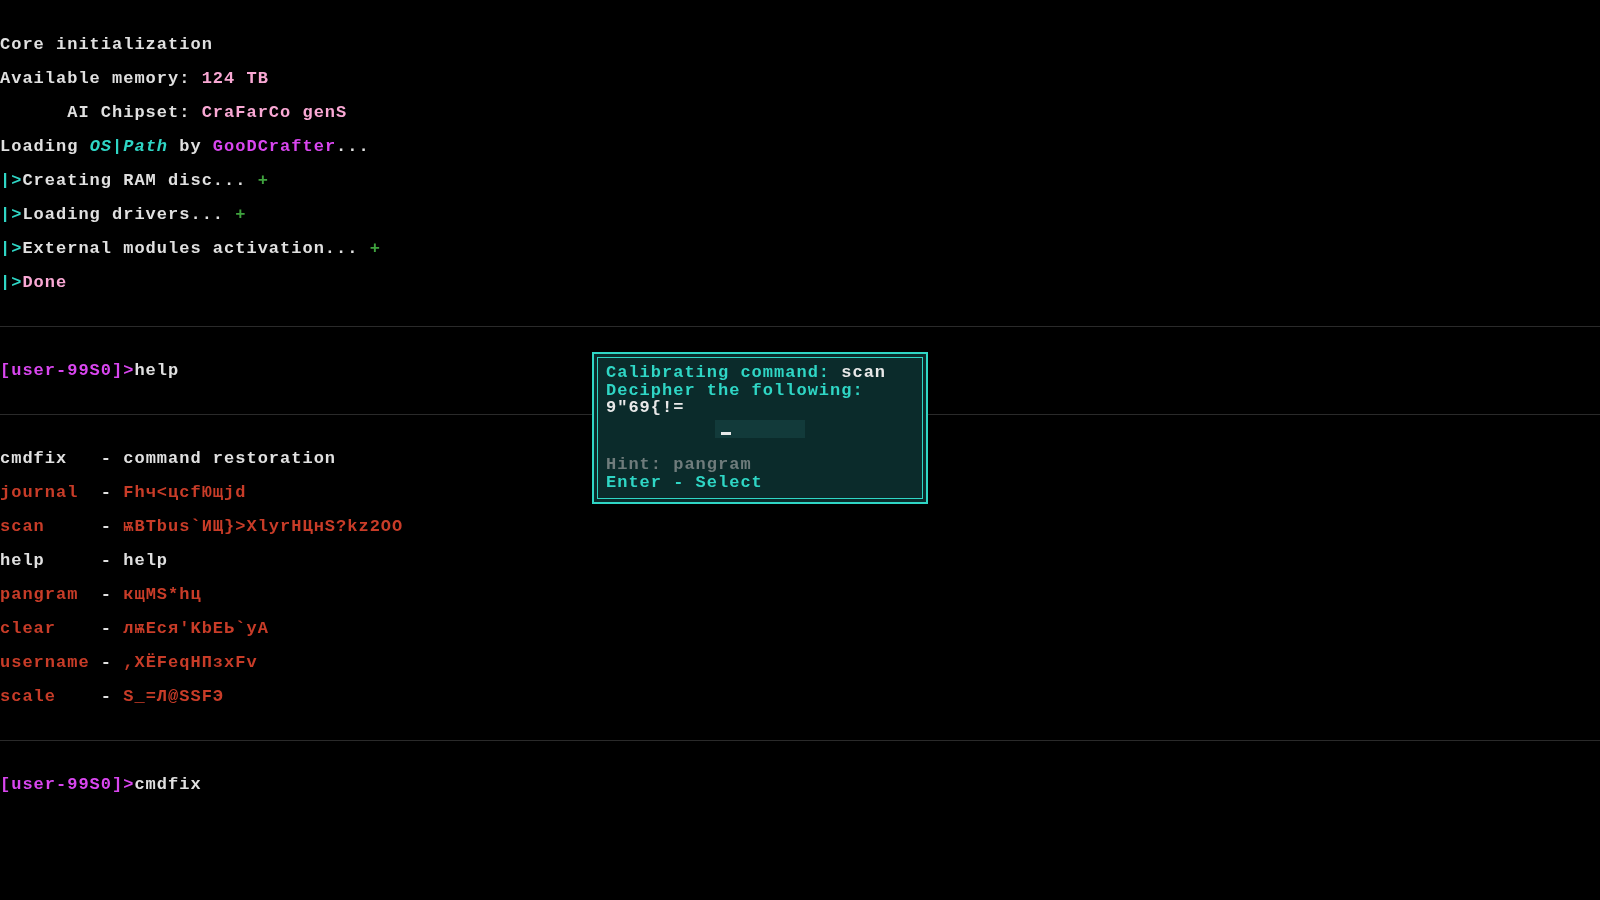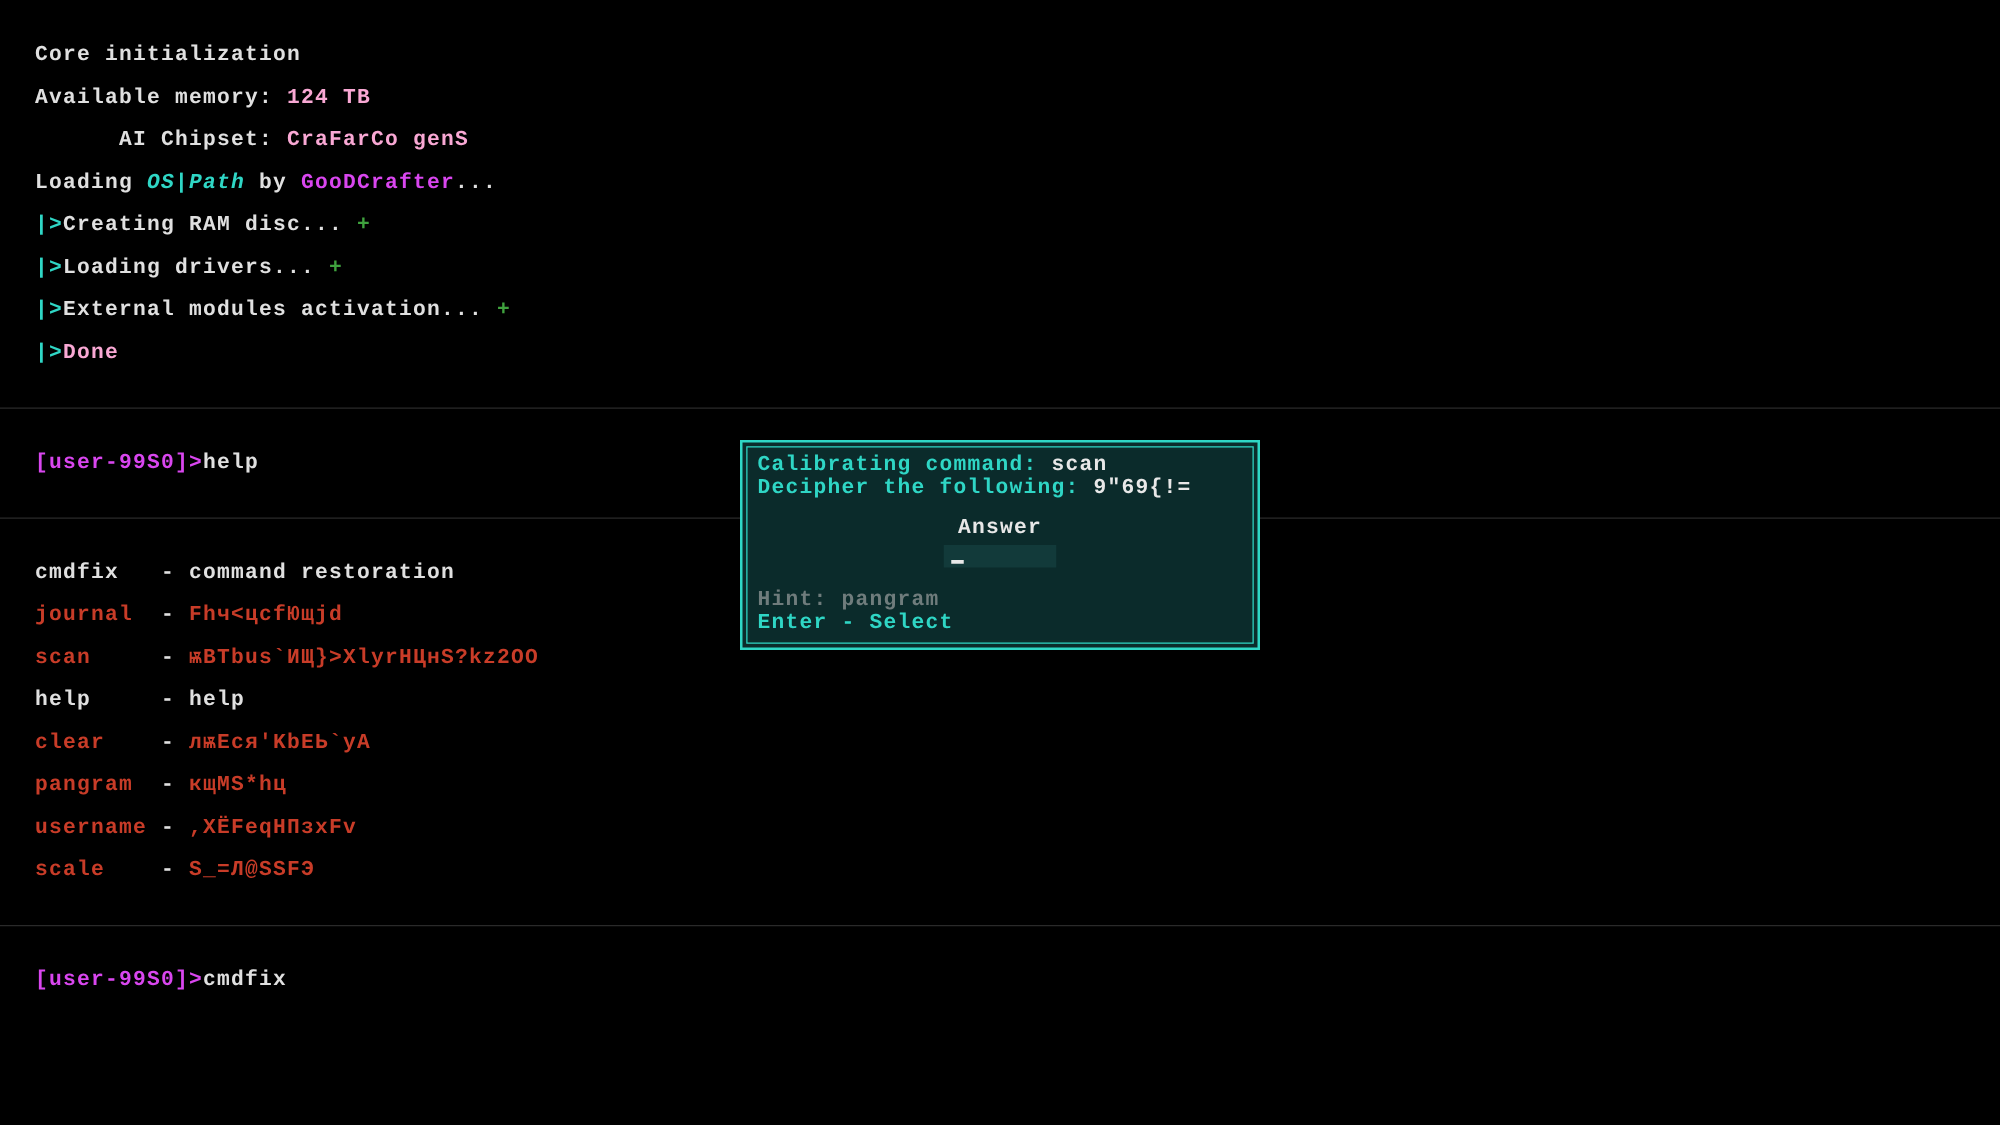--- a/index.html
+++ b/index.html
@@ -12,21 +12,21 @@
     line-height: 1.0;
     color: #d0d0d0;
     overflow: hidden;
     letter-spacing: 1px;
     font-weight: bold;
   }
   .terminal {
     padding: 2px 0 0 0;
     white-space: pre;
   }
-  .line { min-height: 17px; padding-left: 28px; }
+  .line { min-height: 17px; }
   .white { color: #e0e0e0; }
   .cyan { color: #2fd6c5; font-style: italic; }
   .yellow { color: #f9a8d4; }
   .orange { color: #d946ef; }
   .red { color: #c83c28; }
   .green-ok { color: #3fa23e; }
 
   .hr {
     border: none;
     border-top: 1px solid #2a2a2a;
@@ -39,21 +39,21 @@
     content:"";
     position:absolute;
     left:0;top:0;width:8px;height:1px;background:#cfd0d0;
   }
 
   
   .modal {
     position: absolute;
     left: 592px;
     top: 352px;
-    width: 416px;
+    width: 336px;
     background: #0b2b2b;
     border: 2px solid #2fd6c5;
     padding: 3px;
   }
   .modal-inner {
     border: 1px solid #2fd6c5;
     padding: 6px 8px 6px 8px;
   }
   .modal-line { min-height: 18px; }
   .modal-label { color:#2fd6c5; }
@@ -94,22 +94,22 @@
 <hr class="hr hr-lit">
 
 <div class="line"><span class="orange">[user-99S0]&gt;</span><span class="white">help</span></div>
 
 <hr class="hr hr-lit">
 
 <div class="line"><span class="white">cmdfix  </span><span class="white"> - command restoration</span></div>
 <div class="line"><span class="red">journal </span><span class="white"> - </span><span class="red">Fhч&lt;цcfЮщjd</span></div>
 <div class="line"><span class="red">scan    </span><span class="white"> - </span><span class="red">ѭBTbus`ИЩ}&gt;XlyrHЦнS?kz2OO</span></div>
 <div class="line"><span class="white">help    </span><span class="white"> - help</span></div>
+<div class="line"><span class="red">pangram </span><span class="white"> - </span><span class="red">кщMS*hц</span></div>
 <div class="line"><span class="red">clear   </span><span class="white"> - </span><span class="red">лѭEcя'KbEЬ`yA</span></div>
-<div class="line"><span class="red">pangram </span><span class="white"> - </span><span class="red">кщMS*hц</span></div>
 <div class="line"><span class="red">username</span><span class="white"> - </span><span class="red">,XЁFeqHПзxFv</span></div>
 <div class="line"><span class="red">scale   </span><span class="white"> - </span><span class="red">S_=Л@SSFЭ</span></div>
 
 <hr class="hr hr-lit">
 
 <div class="line"><span class="orange">[user-99S0]&gt;</span><span class="white">cmdfix</span></div>
 
 
 
 
@@ -135,21 +135,20 @@
 
 
 
 
 </div>
 
 <div class="modal">
   <div class="modal-inner">
     <div class="modal-line"><span class="modal-label">Calibrating command: </span><span class="modal-white">scan</span></div>
     <div class="modal-line"><span class="modal-label">Decipher the following: </span><span class="modal-white">9"69{!=</span></div>
-    <div class="modal-line answer-row modal-white">Answer</div>
     <div class="modal-line answer-input-row">
       <span class="answer-input"><span class="caret"></span></span>
     </div>
     <div class="modal-line" style="height:14px"></div>
     <div class="modal-line modal-gray">Hint: pangram</div>
     <div class="modal-line modal-label">Enter - Select</div>
   </div>
 </div>
 
 </body></html>

